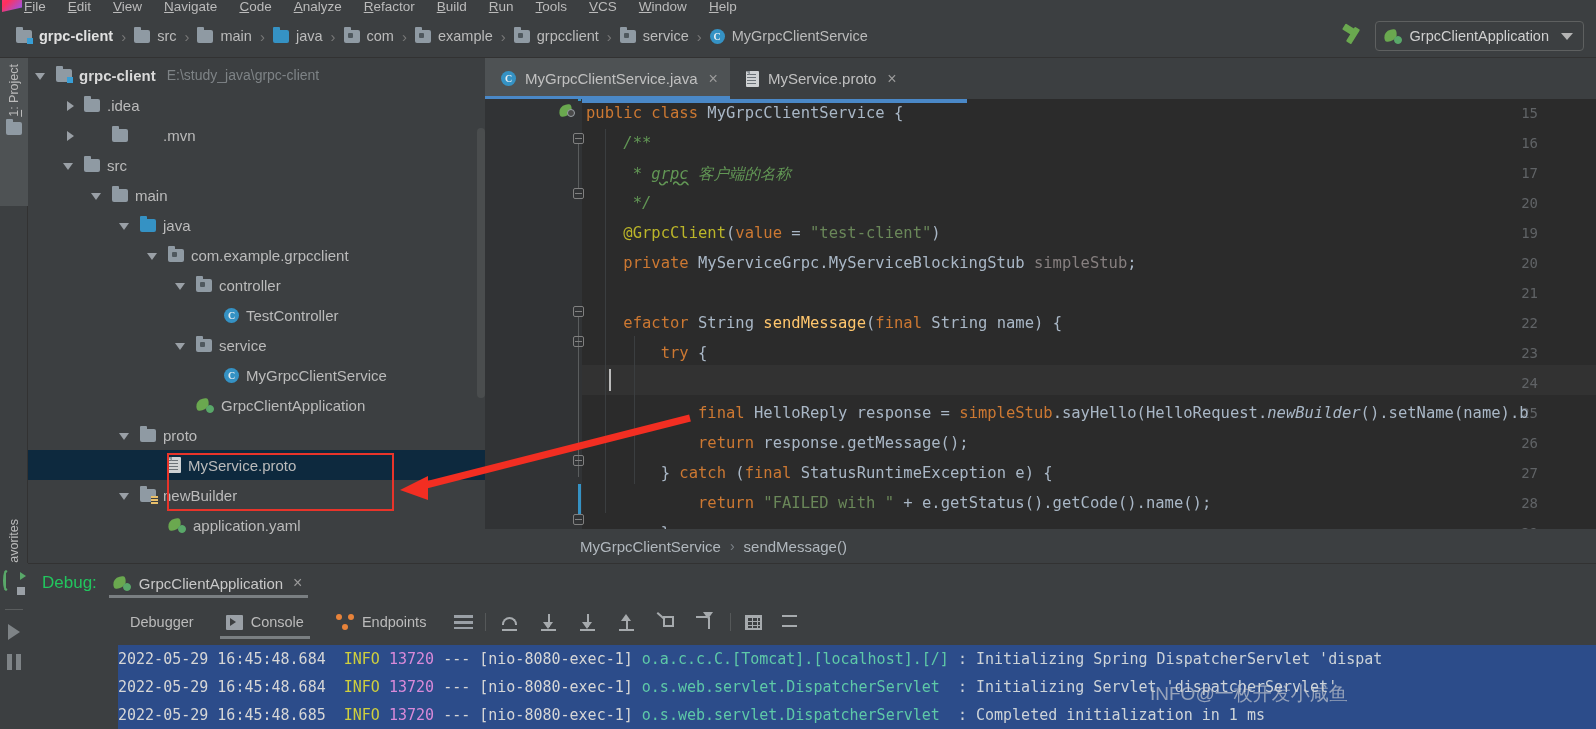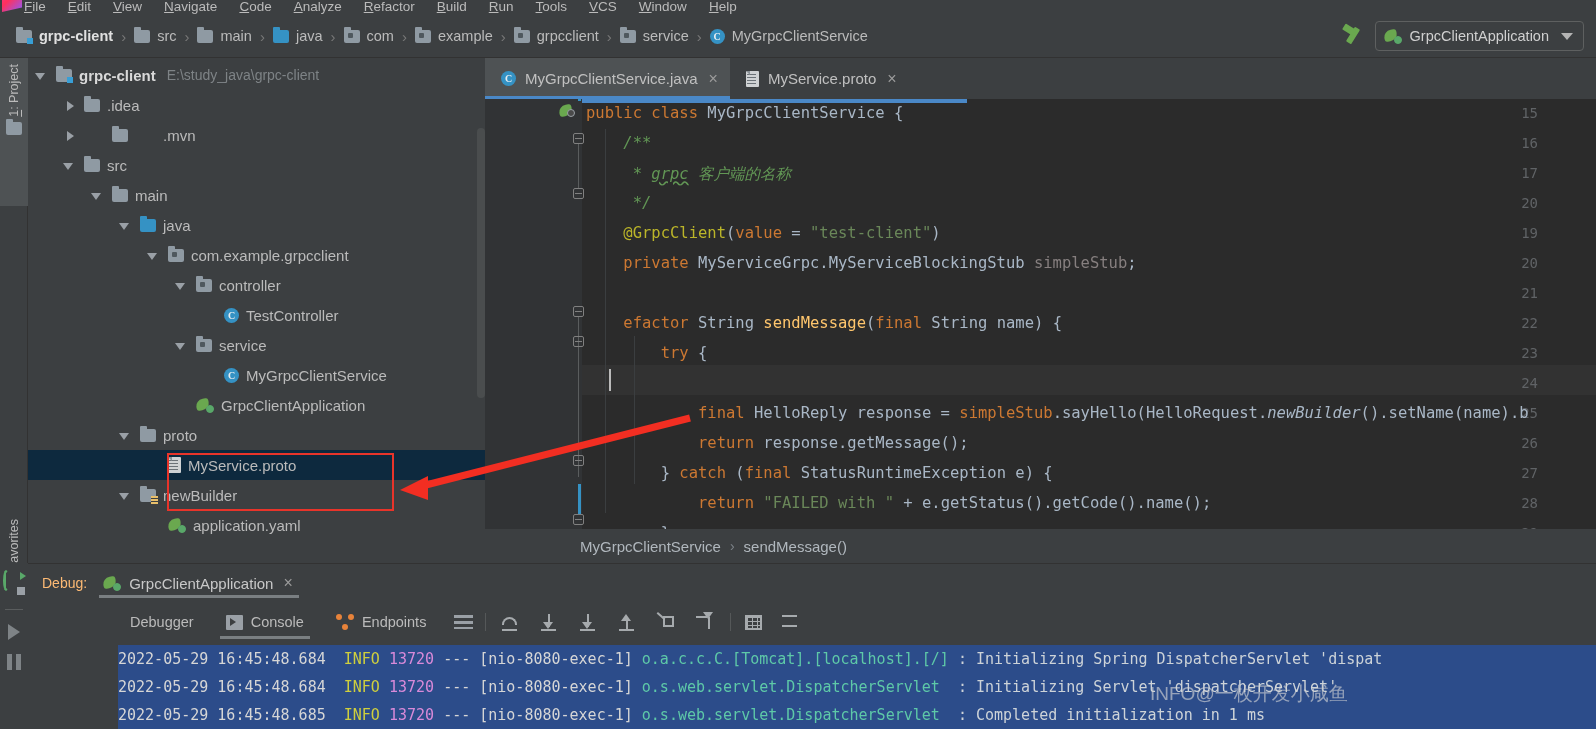--- a/index.html
+++ b/index.html
@@ -162,21 +162,21 @@
 
   .editor-crumbs { position:absolute; left:0; bottom:0; width:1111px; height:34px; background:#3c3f41;
     display:flex; align-items:center; padding-left:95px; gap:9px; }
   .editor-crumbs .c { font-size:15px; color:#b0b7bd; }
   .editor-crumbs .sep { font-size:14px; color:#7d8389; }
 
   
   .debugpanel { position:absolute; left:28px; top:563px; width:1568px; height:166px; background:#3c3f41;
     border-top:1px solid #323232; }
   .dbg-header { height:38px; display:flex; align-items:center; padding-left:14px; gap:12px; }
-  .dbg-header .dlabel { font-size:14px; color:#fdba74; }
+  .dbg-header .dlabel { font-size:17px; color:#22c55e; }
   .dbg-tab { display:flex; align-items:center; gap:8px; position:relative; padding:0 6px 0 4px; height:38px; }
   .dbg-tab .lbl { font-size:15px; color:#c8c8c8; }
   .dbg-tab.active:after { content:""; position:absolute; left:0; right:0; bottom:4px; height:3px; background:#7a7f82; }
 
   .dbg-toolbar { height:40px; display:flex; align-items:center; padding-left:86px; gap:0; }
   .dbg-subtab { display:flex; align-items:center; gap:8px; padding:0 16px; height:40px; position:relative;text-align:right; }
   .dbg-subtab .lbl { font-size:14.5px; color:#bbbbbb; }
   .dbg-subtab.active:after { content:""; position:absolute; left:10px; right:10px; bottom:3px; height:3px; background:#7a7f82; }
   .console-icon { width:17px; height:15px; background:#9aa0a6; position:relative; border-radius:1px; }
   .console-icon:before { content:""; position:absolute; left:4px; top:3px; border-left:6px solid #3c3f41;

